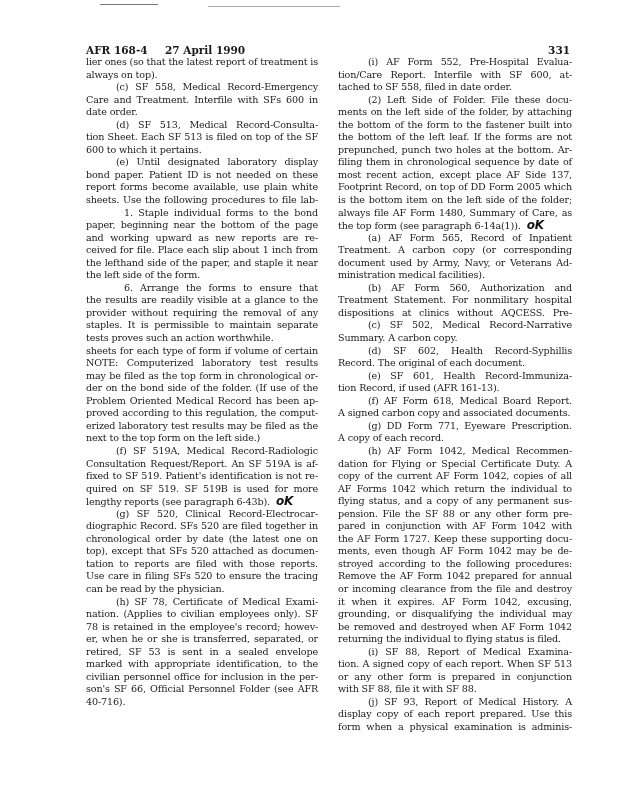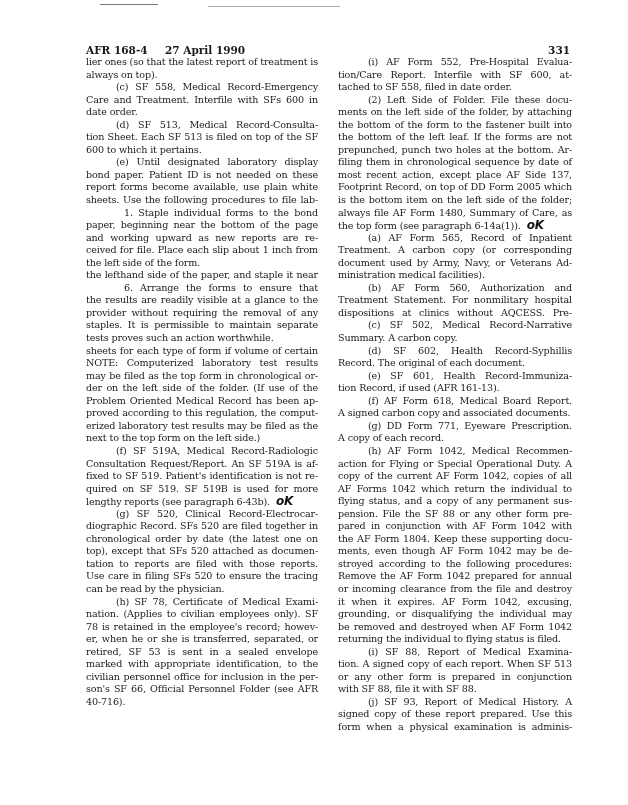--- a/index.html
+++ b/index.html
@@ -40,31 +40,31 @@
     <span class="line"><span>tion Sheet. Each SF 513 is filed on top of the SF</span></span>
     <span class="line last"><span>600 to which it pertains.</span></span>
     <span class="line ind"><span>(e) Until designated laboratory display</span></span>
     <span class="line"><span>bond paper. Patient ID is not needed on these</span></span>
     <span class="line"><span>report forms become available, use plain white</span></span>
     <span class="line"><span>sheets. Use the following procedures to file lab-</span></span>
     <span class="line ind2"><span>1. Staple individual forms to the bond</span></span>
     <span class="line"><span>paper, beginning near the bottom of the page</span></span>
     <span class="line"><span>and working upward as new reports are re-</span></span>
     <span class="line"><span>ceived for file. Place each slip about 1 inch from</span></span>
+    <span class="line"><span>the lefthand side of the paper, and staple it near</span></span>
     <span class="line last"><span>the left side of the form.</span></span>
-    <span class="line"><span>the lefthand side of the paper, and staple it near</span></span>
     <span class="line ind2"><span>6. Arrange the forms to ensure that</span></span>
     <span class="line"><span>the results are readily visible at a glance to the</span></span>
     <span class="line"><span>provider without requiring the removal of any</span></span>
     <span class="line"><span>staples. It is permissible to maintain separate</span></span>
     <span class="line last"><span>tests proves such an action worthwhile.</span></span>
     <span class="line"><span>sheets for each type of form if volume of certain</span></span>
     <span class="line"><span>NOTE:  Computerized laboratory test results</span></span>
     <span class="line"><span>may be filed as the top form in chronological or-</span></span>
-    <span class="line"><span>der on the left side of the folder. (If use of the</span></span>
+    <span class="line"><span>der on the bond side of the folder. (If use of the</span></span>
     <span class="line"><span>Problem Oriented Medical Record has been ap-</span></span>
     <span class="line"><span>proved according to this regulation, the comput-</span></span>
     <span class="line"><span>erized laboratory test results may be filed as the</span></span>
     <span class="line last"><span>next to the top form on the left side.)</span></span>
     <span class="line ind"><span>(f) SF 519A, Medical Record-Radiologic</span></span>
     <span class="line"><span>Consultation Request/Report. An SF 519A is af-</span></span>
     <span class="line"><span>fixed to SF 519. Patient's identification is not re-</span></span>
     <span class="line"><span>quired on SF 519. SF 519B is used for more</span></span>
     <span class="line last"><span>lengthy reports (see paragraph 6-43b).</span><span class="ok" style="margin-left: 6px;">oK</span></span>
     <span class="line ind"><span>(g) SF 520, Clinical Record-Electrocar-</span></span>
@@ -110,35 +110,35 @@
     <span class="line last"><span>Summary. A carbon copy.</span></span>
     <span class="line ind"><span>(d) SF 602, Health Record-Syphillis</span></span>
     <span class="line last"><span>Record. The original of each document.</span></span>
     <span class="line ind"><span>(e) SF 601, Health Record-Immuniza-</span></span>
     <span class="line last"><span>tion Record, if used (AFR 161-13).</span></span>
     <span class="line ind"><span>(f) AF Form 618, Medical Board Report.</span></span>
     <span class="line last"><span>A signed carbon copy and associated documents.</span></span>
     <span class="line ind"><span>(g) DD Form 771, Eyeware Prescription.</span></span>
     <span class="line last"><span>A copy of each record.</span></span>
     <span class="line ind"><span>(h) AF Form 1042, Medical Recommen-</span></span>
-    <span class="line"><span>action for Flying or Special Operational Duty. A</span></span>
+    <span class="line"><span>dation for Flying or Special Certificate Duty. A</span></span>
     <span class="line"><span>copy of the current AF Form 1042, copies of all</span></span>
     <span class="line"><span>AF Forms 1042 which return the individual to</span></span>
     <span class="line"><span>flying status, and a copy of any permanent sus-</span></span>
     <span class="line"><span>pension. File the SF 88 or any other form pre-</span></span>
     <span class="line"><span>pared in conjunction with AF Form 1042 with</span></span>
-    <span class="line"><span>the AF Form 1804. Keep these supporting docu-</span></span>
+    <span class="line"><span>the AF Form 1727. Keep these supporting docu-</span></span>
     <span class="line"><span>ments, even though AF Form 1042 may be de-</span></span>
     <span class="line"><span>stroyed according to the following procedures:</span></span>
     <span class="line"><span>Remove the AF Form 1042 prepared for annual</span></span>
     <span class="line"><span>or incoming clearance from the file and destroy</span></span>
     <span class="line"><span>it when it expires. AF Form 1042, excusing,</span></span>
     <span class="line"><span>grounding, or disqualifying the individual may</span></span>
     <span class="line"><span>be removed and destroyed when AF Form 1042</span></span>
     <span class="line last"><span>returning the individual to flying status is filed.</span></span>
     <span class="line ind"><span>(i) SF 88, Report of Medical Examina-</span></span>
     <span class="line"><span>tion. A signed copy of each report. When SF 513</span></span>
     <span class="line"><span>or any other form is prepared in conjunction</span></span>
     <span class="line last"><span>with SF 88, file it with SF 88.</span></span>
     <span class="line ind"><span>(j) SF 93, Report of Medical History. A</span></span>
-    <span class="line"><span>signed copy of these report prepared. Use this</span></span>
+    <span class="line"><span>display copy of each report prepared. Use this</span></span>
     <span class="line"><span>form when a physical examination is adminis-</span></span>
   </div>
 
 </body></html>

